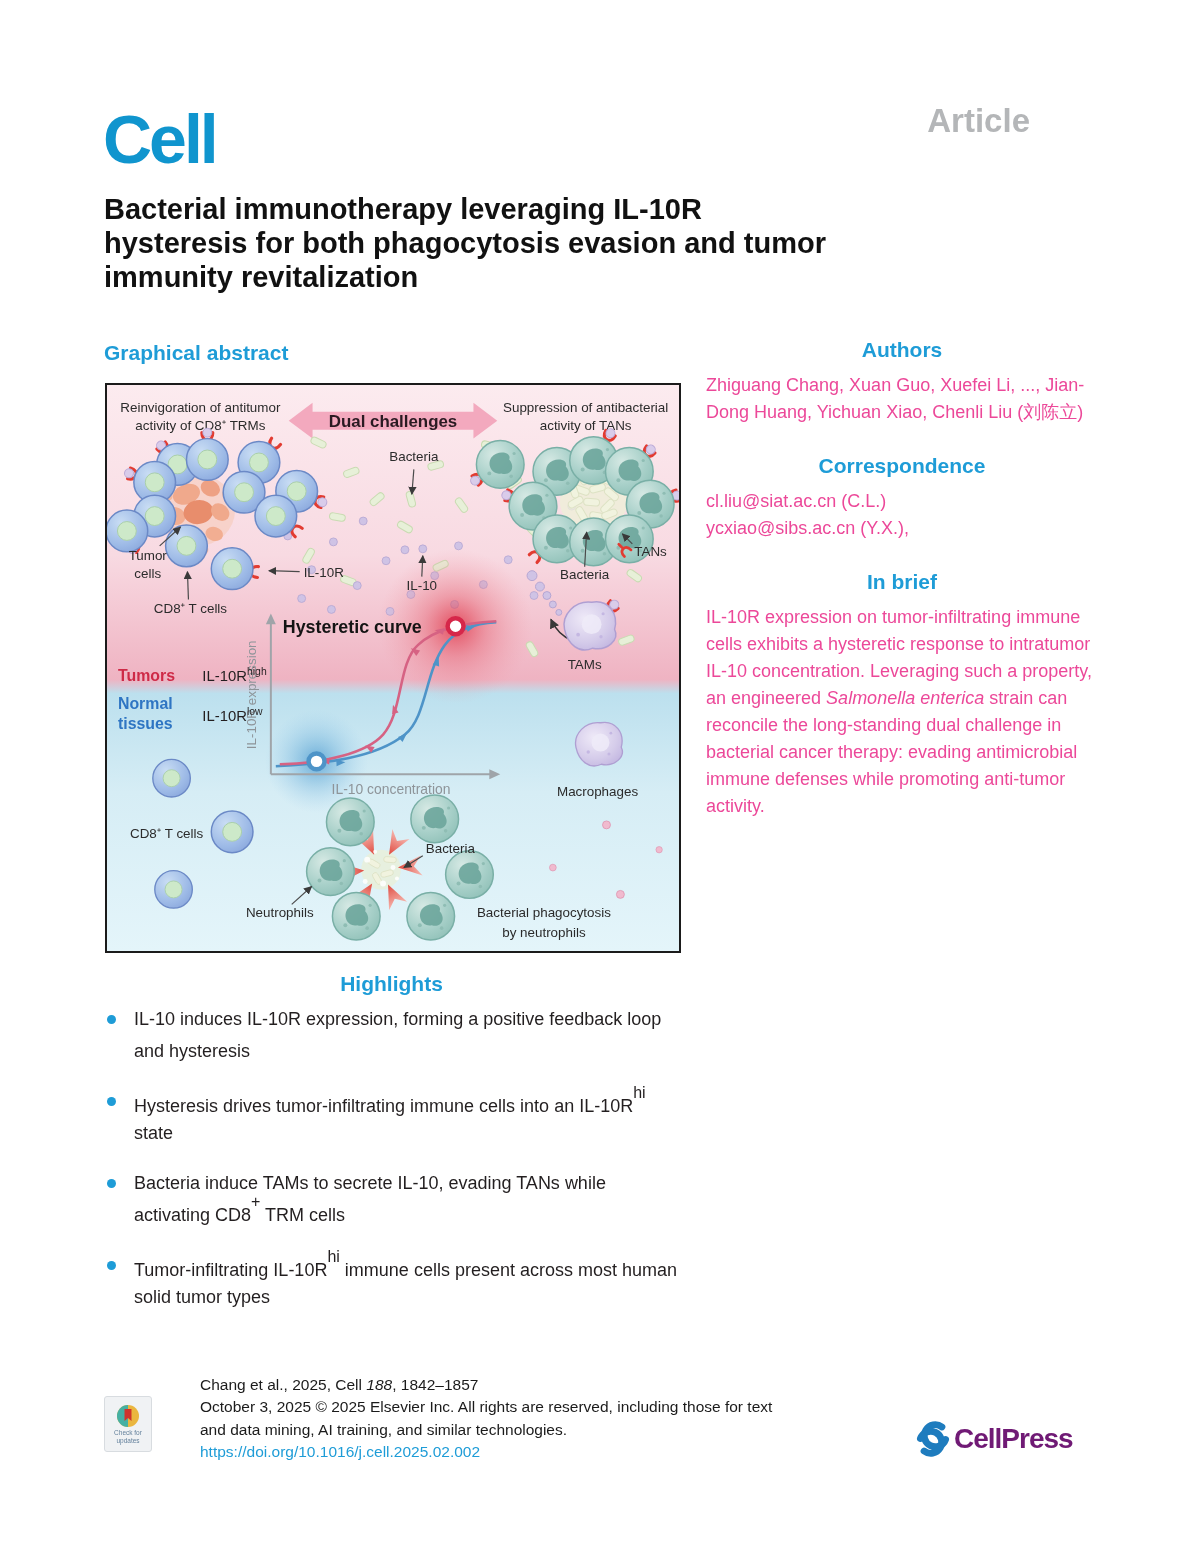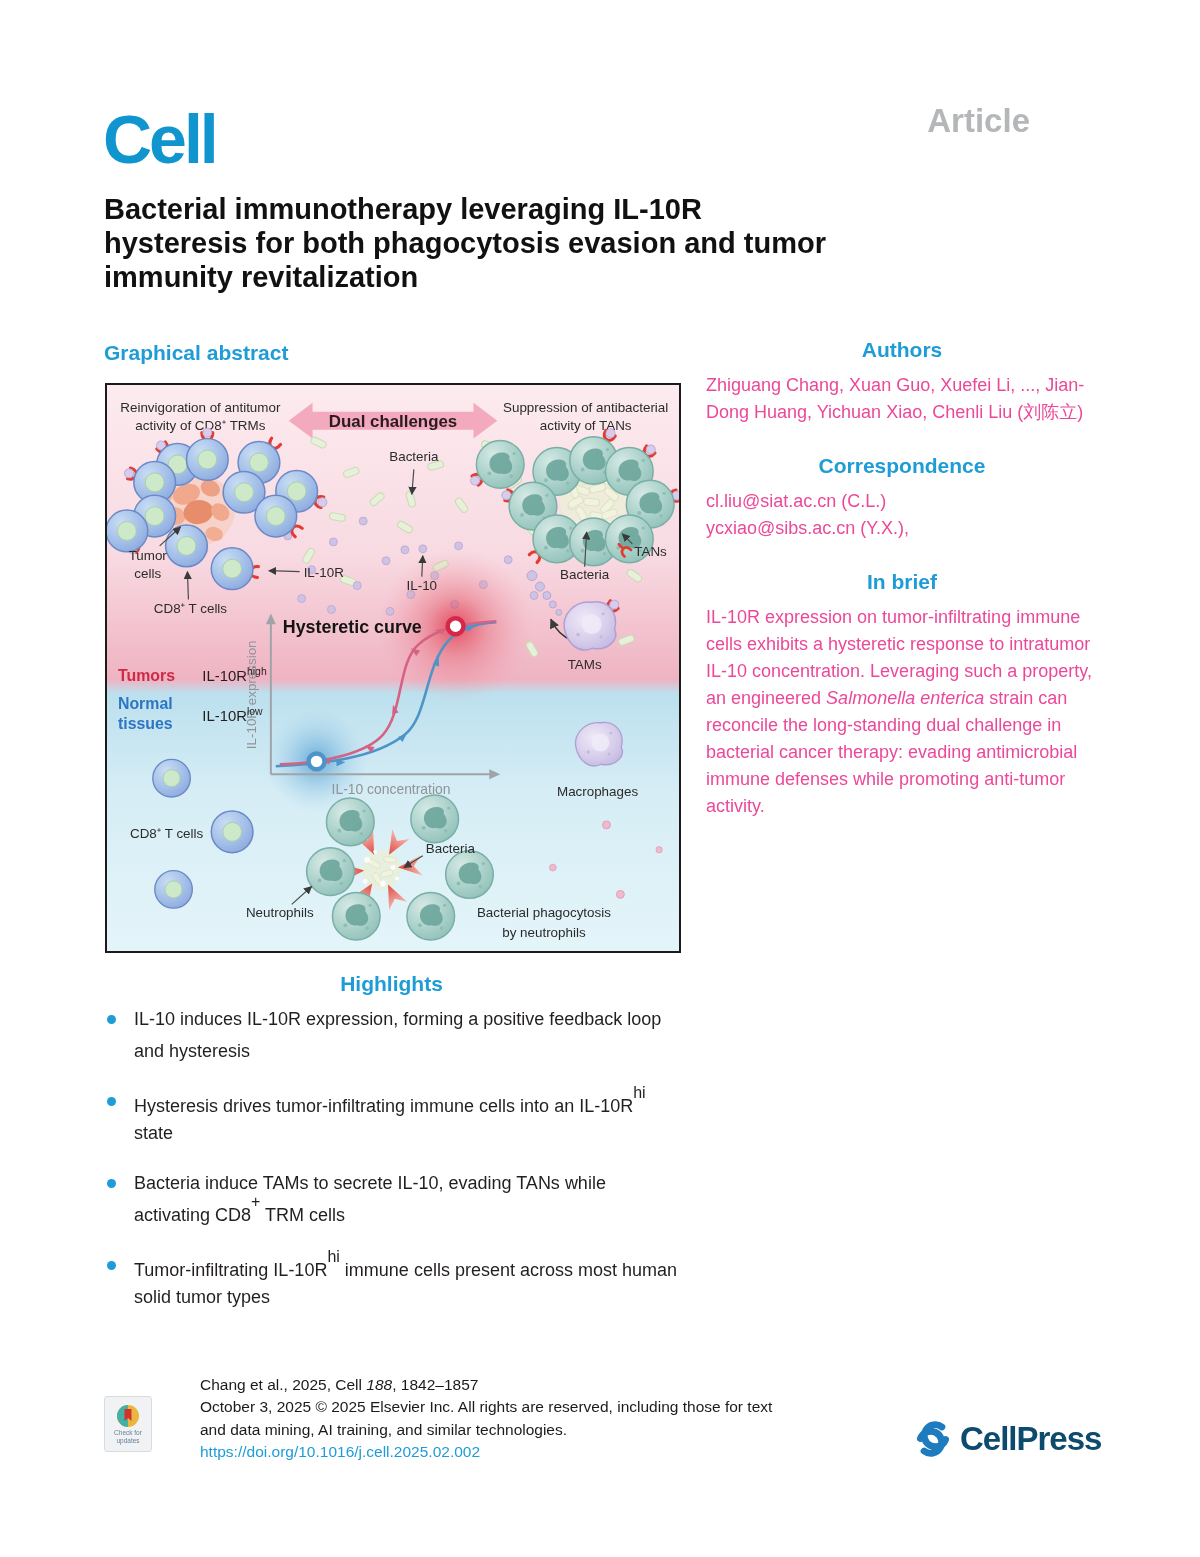--- a/index.html
+++ b/index.html
@@ -18,21 +18,21 @@
   .doi,.link{color:#1E9CD7;text-decoration:none;}
   .highlights{position:absolute;left:104px;top:972px;width:575px;}
   .hl-item{display:flex;margin-bottom:23px;font-size:18px;line-height:1.5;}
   .bullet{flex:none;width:9px;height:9px;border-radius:50%;background:#1E9CD7;margin:9px 18px 0 3px;}
   sup.s{font-size:16px;position:relative;top:-7px;}
   .footer-text{position:absolute;left:200px;top:1374px;font-size:15.5px;line-height:1.45;color:#1b1b1b;}
   .badge{position:absolute;left:104px;top:1396px;width:46px;height:54px;background:#F0F2F4;border:1px solid #D8DCE0;
         border-radius:3px;display:flex;flex-direction:column;align-items:center;justify-content:center;}
   .badge-txt{font-size:6.5px;color:#64819C;line-height:1.2;text-align:center;}
   .cellpress{position:absolute;left:912px;top:1418px;display:flex;align-items:center;}
-  .cellpress-name{font-size:33px;font-weight:bold;color:#0c4a6e;letter-spacing:-1px;margin-left:6px;}
+  .cellpress-name{font-size:28px;font-weight:bold;color:#701a75;letter-spacing:-1px;margin-left:0;}
   svg text{font-family:"Liberation Sans",sans-serif;}
 </style>
 </head>
 <body>
 
 <div class="page">
 
   <div class="cell-logo">Cell</div>
   <div class="article-label">Article</div>
 

